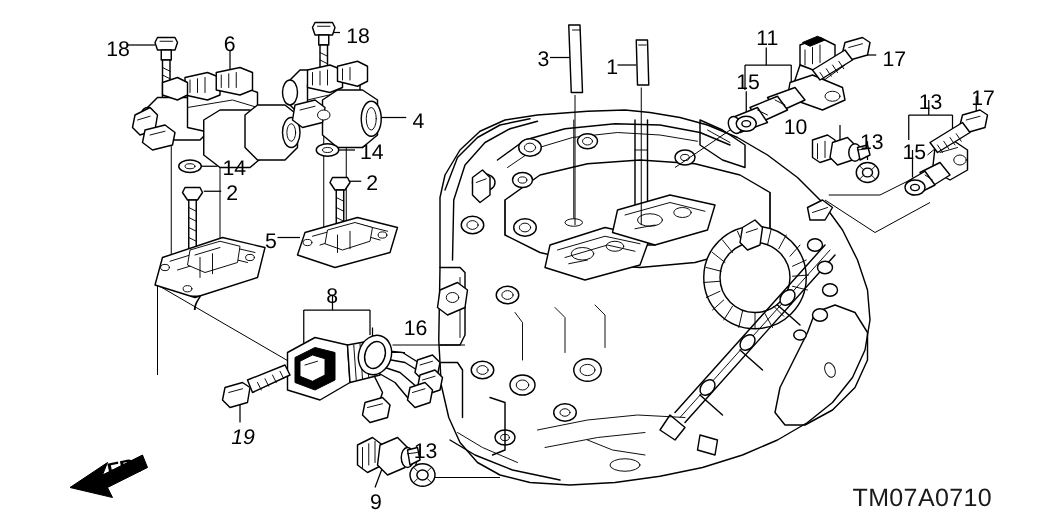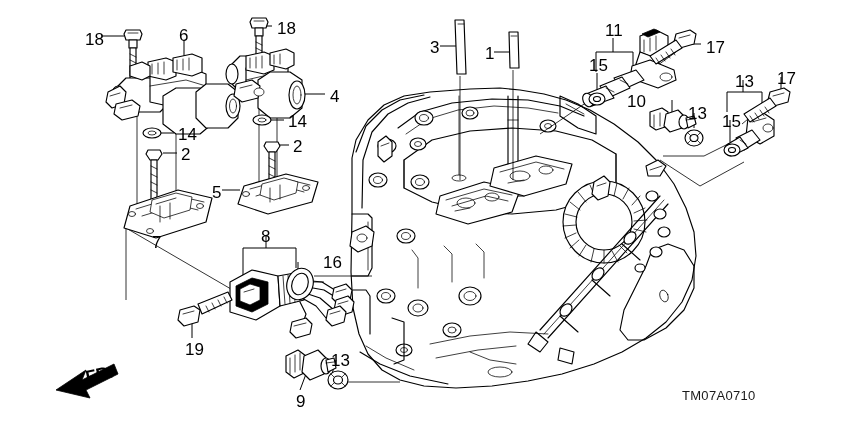--- a/index.html
+++ b/index.html
@@ -29,21 +29,21 @@
     color:#000000;
     line-height:1;
     white-space:nowrap;
     letter-spacing:0px;
   }
   #drawing-code{
     position:absolute;
     left:682px;
     top:388px;
     font-family:"Liberation Sans", sans-serif;
-    font-size:13px;
+    font-size:20px;
     color:#1a1a1a;
     letter-spacing:0.3px;
     white-space:nowrap;
   }
   #fr-label{
     position:absolute;
     left:84px;
     top:368px;
     font-family:"Liberation Sans", sans-serif;
     font-size:17px;
@@ -679,17 +679,17 @@
   <div class="callout" style="left: 722px; top: 113px;">15</div>
   <div class="callout" style="left: 330px; top: 88px;">4</div>
   <div class="callout" style="left: 178px; top: 126px;">14</div>
   <div class="callout" style="left: 288px; top: 113px;">14</div>
   <div class="callout" style="left: 181px; top: 146px;">2</div>
   <div class="callout" style="left: 293px; top: 138px;">2</div>
   <div class="callout" style="left: 212px; top: 184px;">5</div>
   <div class="callout" style="left: 152px; top: 234px;">7</div>
   <div class="callout" style="left: 261px; top: 228px;">8</div>
   <div class="callout" style="left: 291px; top: 254px; margin-left: 32px;">16</div>
-  <div class="callout" style="left: 185px; top: 341px;">19</div>
+  <div class="callout" style="left: 185px; top: 341px; font-style: italic;">19</div>
   <div class="callout" style="left: 331px; top: 352px;">13</div>
   <div class="callout" style="left: 296px; top: 393px;">9</div>
 
 </div>
 
 </body></html>

